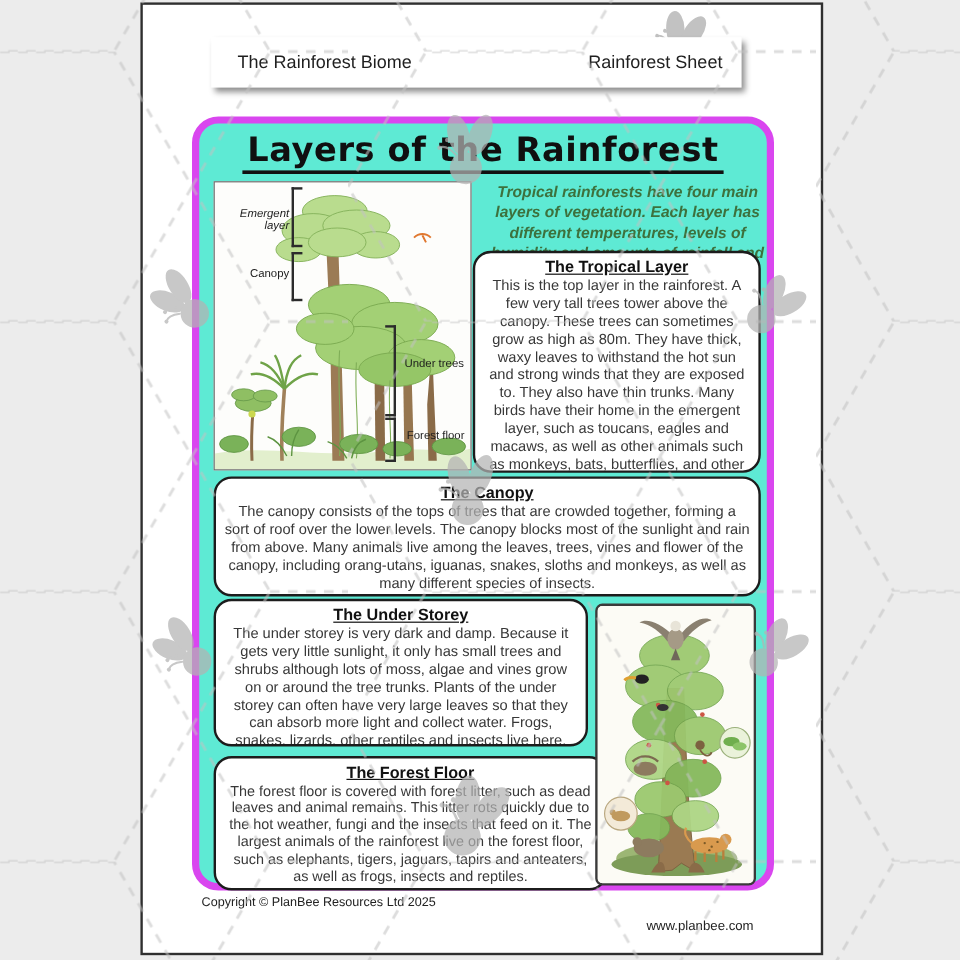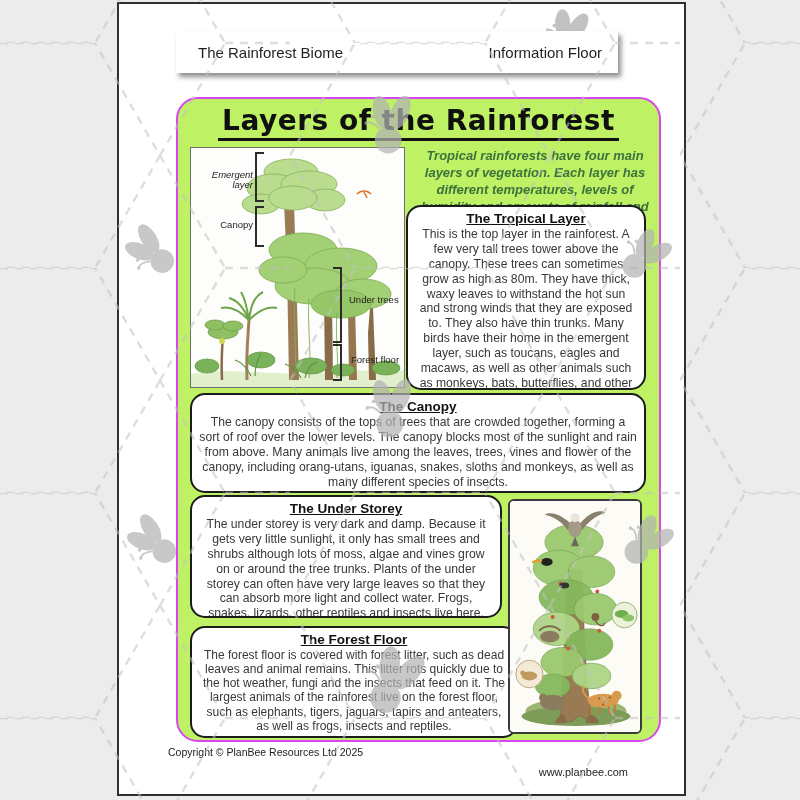--- a/index.html
+++ b/index.html
@@ -6,22 +6,22 @@
   .canvas{position:relative;width:800px;height:800px;overflow:hidden;background:#ececec;
           font-family:"Liberation Sans",sans-serif;}
   .page{position:absolute;left:117px;top:2px;width:569px;height:794px;background:#ffffff;
         border:2px solid #2f2f2f;box-sizing:border-box;z-index:1;}
   
   .header-bar{position:absolute;left:176px;top:31px;width:442px;height:42px;background:#ffffff;
         z-index:10;display:flex;align-items:center;justify-content:space-between;
         box-shadow:3px 4px 5px rgba(0,0,0,0.45);box-sizing:border-box;padding:0 16px 0 22px;
         font-size:15px;color:#1f1f1f;}
   
-  .green{position:absolute;left:176px;top:97px;width:485px;height:645px;background:#bef264;
-        border:2px solid #d946ef;border-radius:22px;z-index:4;box-sizing:border-box;}
+  .green{position:absolute;left:160px;top:97px;width:485px;height:645px;background:#5eead4;
+        border:6px solid #d946ef;border-radius:22px;z-index:4;box-sizing:border-box;}
   .main-title{position:absolute;left:0;top:7px;width:100%;text-align:center;z-index:5;}
   .main-title span{display:inline-block;font-family:"DejaVu Sans",sans-serif;font-weight:800;
         font-size:28px;letter-spacing:0.5px;color:#101010;border-bottom:3px solid #111;
         padding:0 4px 1px 4px;line-height:1.1;}
   
   .diagram-box{position:absolute;left:12px;top:48px;width:213px;height:239px;background:#fdfdfb;
         border:1px solid #6e6e6e;z-index:5;}
   .tree-art{position:absolute;left:0;top:0;width:100%;height:100%;}
   .dlabel{position:absolute;font-size:9.5px;color:#1c1c1c;line-height:1.1;}
   .bracket{position:absolute;box-sizing:border-box;}
@@ -66,21 +66,21 @@
 <div class="canvas">
 
   <div class="page"></div>
 
   <svg class="bee bee-header" style="left:540px;top:4px;width:55px;height:60px;transform:rotate(18deg);" viewBox="0 0 100 110">
     <use href="#beeShape"></use>
     </svg>
 
   <div class="header-bar">
     <span>The Rainforest Biome</span>
-    <span>Information Floor</span>
+    <span>Rainforest Sheet</span>
   </div>
 
   <div class="green">
 
     <div class="main-title">
       <span>Layers of the Rainforest</span>
     </div>
 
     <div class="diagram-box">
       <svg class="tree-art" viewBox="0 0 213 239" preserveAspectRatio="none">

